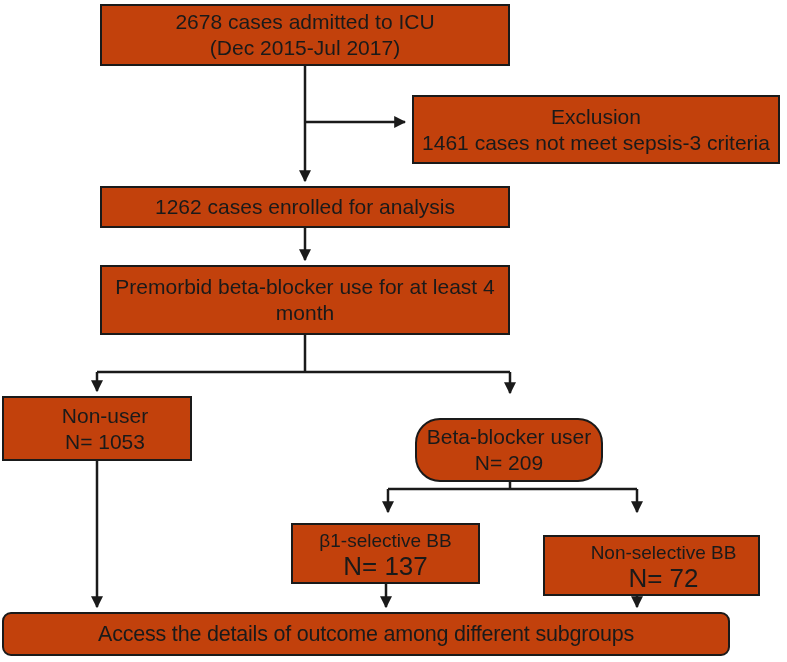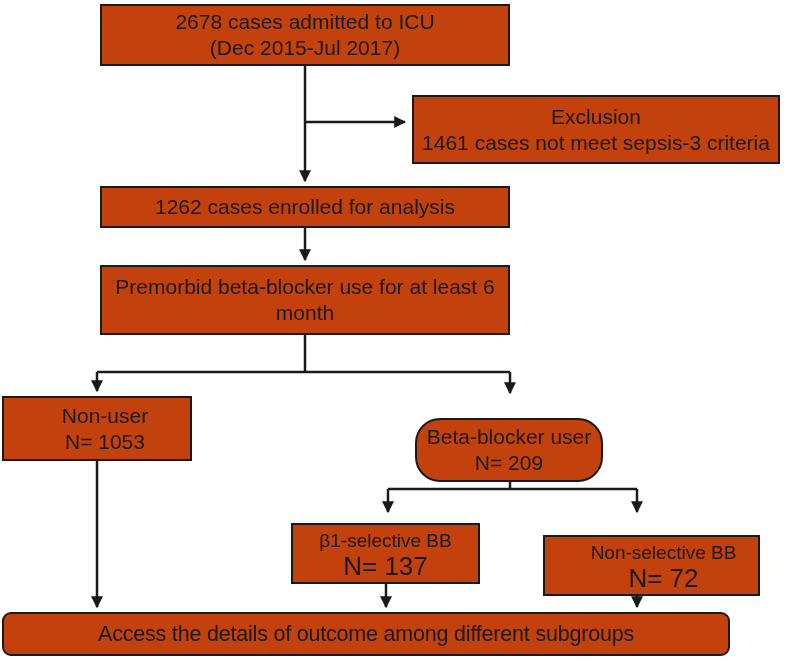--- a/index.html
+++ b/index.html
@@ -76,21 +76,21 @@
   <div class="node" style="left:412px; top:85px; width:368px; height:69px;margin-top:10px;">
     <span class="l1">Exclusion</span>
     <span class="l2">1461 cases not meet sepsis-3 criteria</span>
   </div>
 
   <div class="node" style="left:100px; top:186px; width:410px; height:42px;">
     <span class="l1">1262 cases enrolled for analysis</span>
   </div>
 
   <div class="node" style="left:100px; top:265px; width:410px; height:70px;">
-    <span class="l1">Premorbid beta-blocker use for at least 6</span>
+    <span class="l1">Premorbid beta-blocker use for at least 4</span>
     <span class="l2">month</span>
   </div>
 
   <div class="node" style="left:2px; top:396px; width:190px; height:65px;padding-left:16px;">
     <span class="l1">Non-user</span>
     <span class="l2">N= 1053</span>
   </div>
 
   <div class="node" style="left:415px; top:418px; width:188px; height:64px;border-radius:25px;">
     <span class="l1">Beta-blocker user</span>

